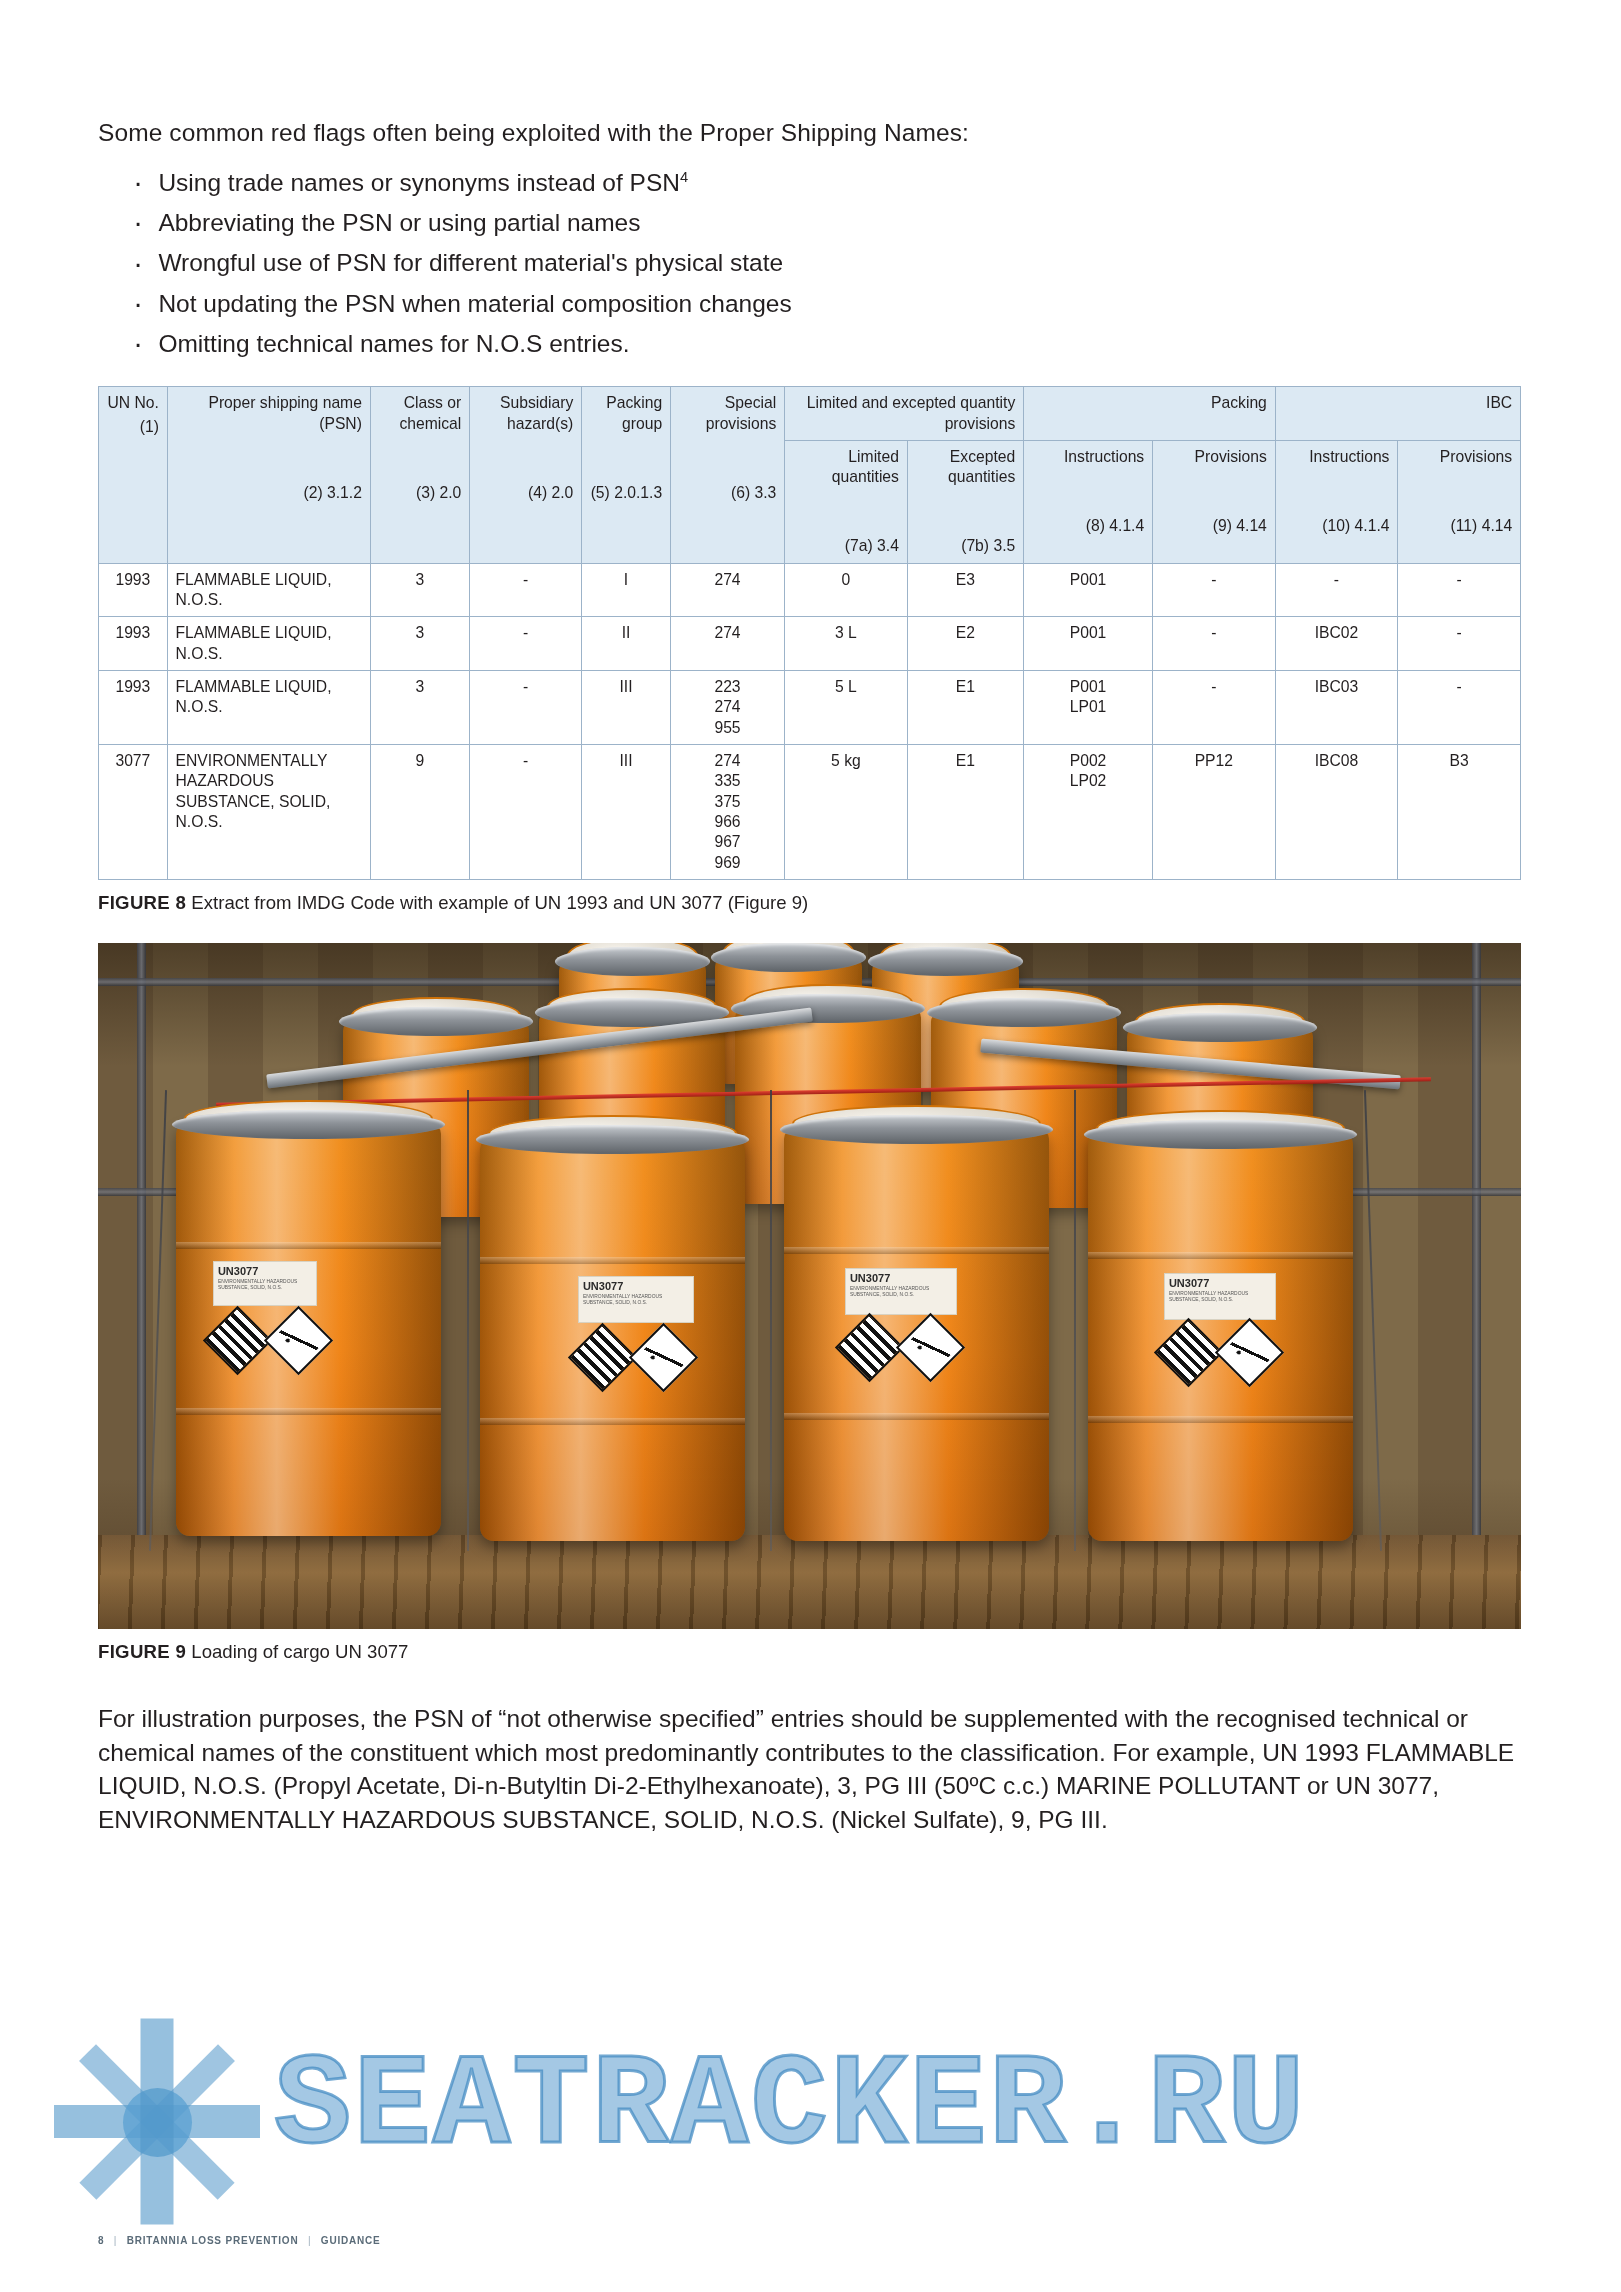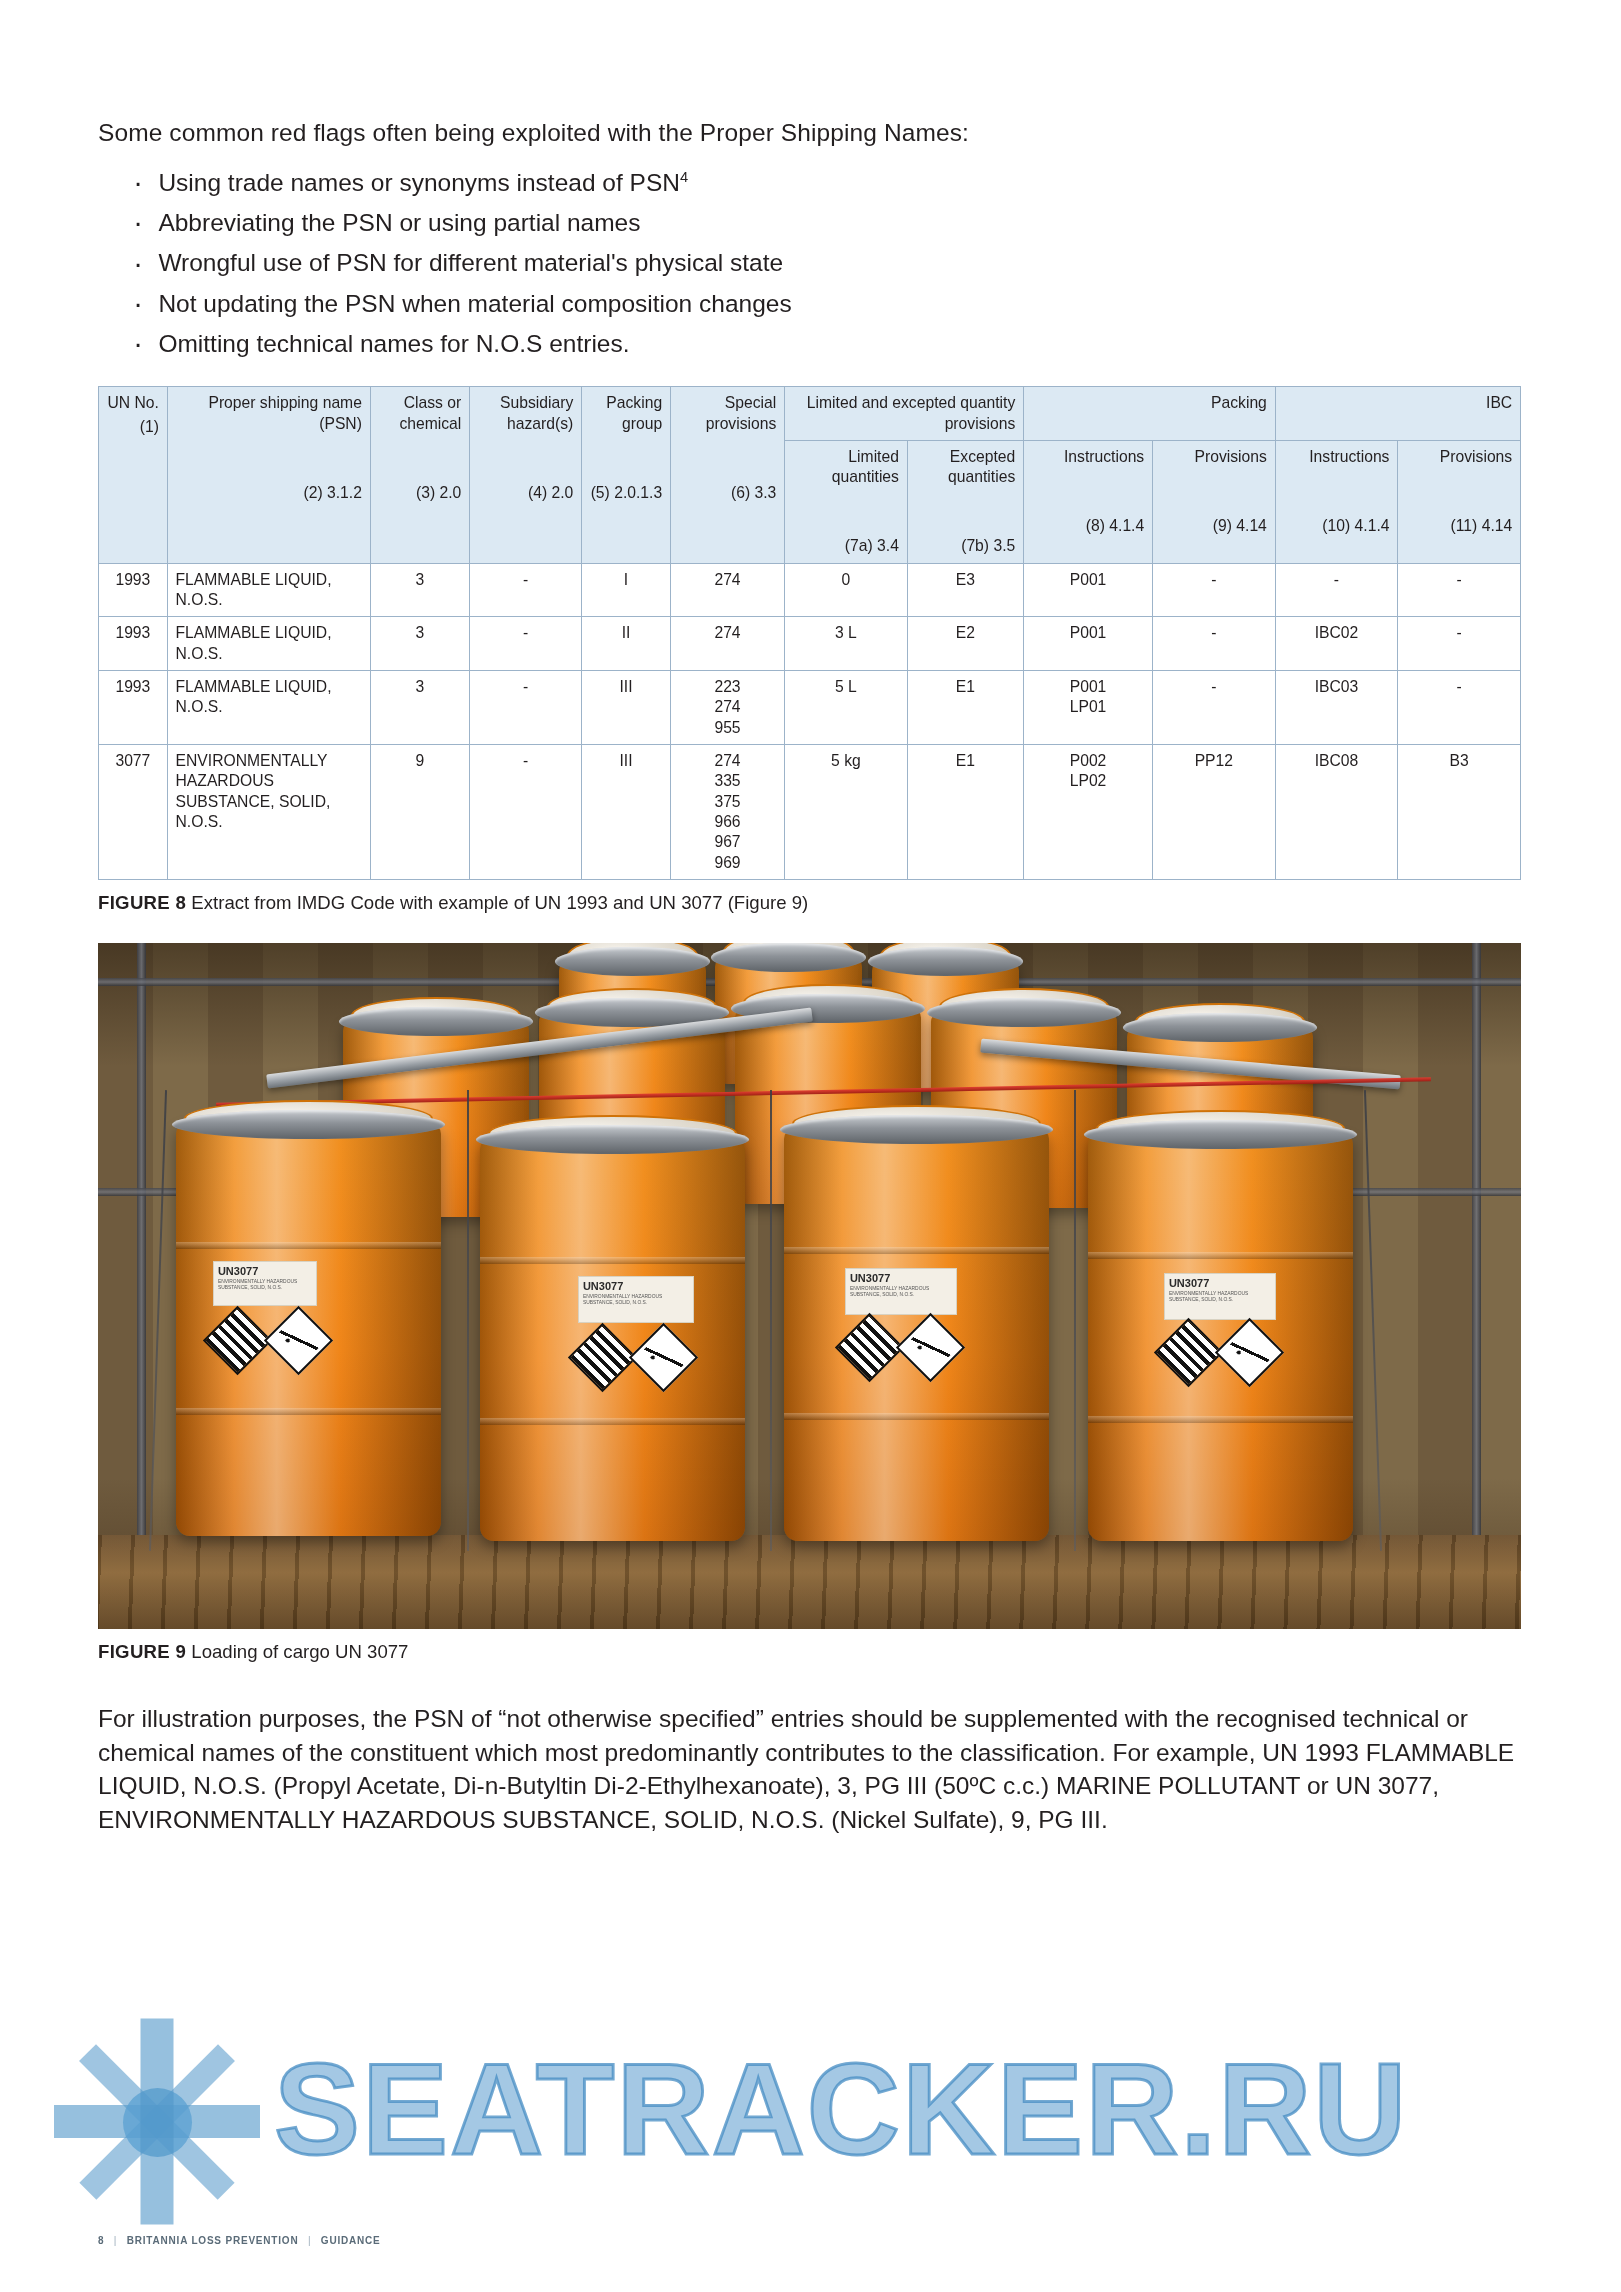--- a/index.html
+++ b/index.html
@@ -252,21 +252,21 @@
   }
   .wm-text {
     position: absolute;
     left: 235px;
     top: 25.5px;
     font-size: 129px;
     font-weight: bold;
     letter-spacing: 2px;
     color: rgba(90,155,205,.55);
     -webkit-text-stroke: 2.9px rgba(70,140,195,.75);
-    font-family: Liberation Sans, sans-serif;
+    font-family: Liberation Mono, monospace;
   }
   .wm-star {
     position: absolute;
     left: 9.8px;
     top: 9.8px;
     width: 216px;
     height: 206px;
   }
   .wm-star:before, .wm-star:after {
     content: "";

